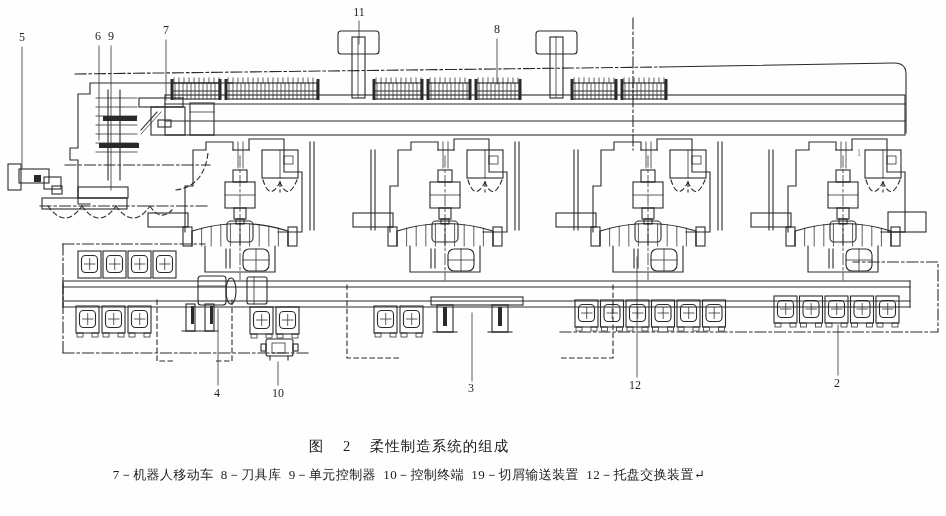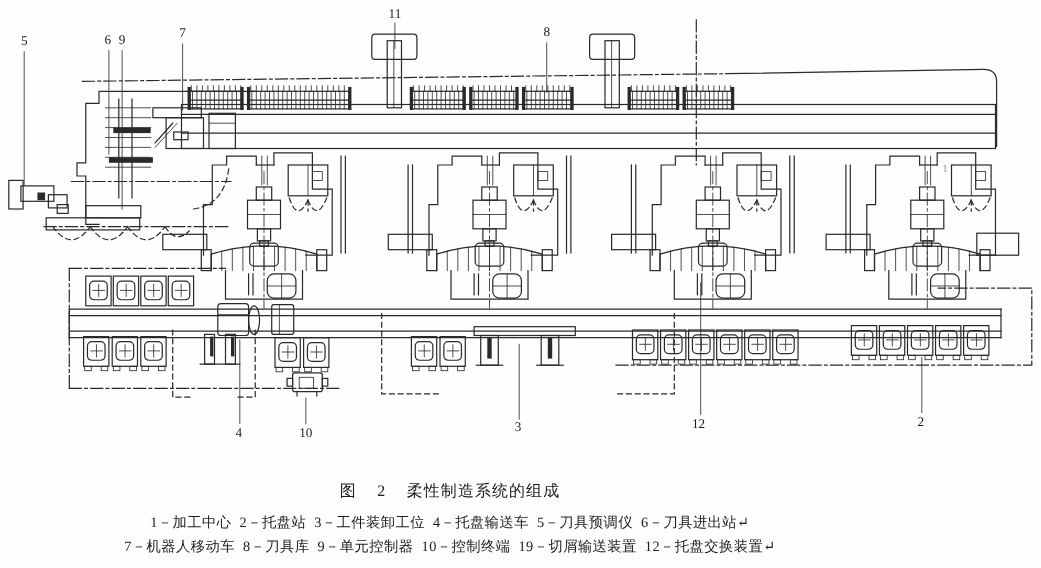--- a/index.html
+++ b/index.html
@@ -643,16 +643,15 @@
         <text class="lbl" x="635" y="389">12</text>
         <line x1="838" y1="375" x2="838" y2="325" class="s thin"></line>
         <text class="lbl" x="837" y="387">2</text>
       </g>
   </svg>
 
   <div class="caption-block">
     <div class="caption-line">
       <span>图</span><span class="gap1"> </span><span>2</span><span class="gap1"> </span><span>柔性制造系统的组成</span>
     </div>
-    <div class="legend-line" id="legend-line-1">1－加工中心  2－托盘站  3－工件装卸工位  4－托盘输送车  5－刀具预调仪  6－刀具进出站↵</div>
     <div class="legend-line" id="legend-line-2">7－机器人移动车  8－刀具库  9－单元控制器  10－控制终端  19－切屑输送装置  12－托盘交换装置↵</div>
   </div>
 </div>
 
 </body></html>

